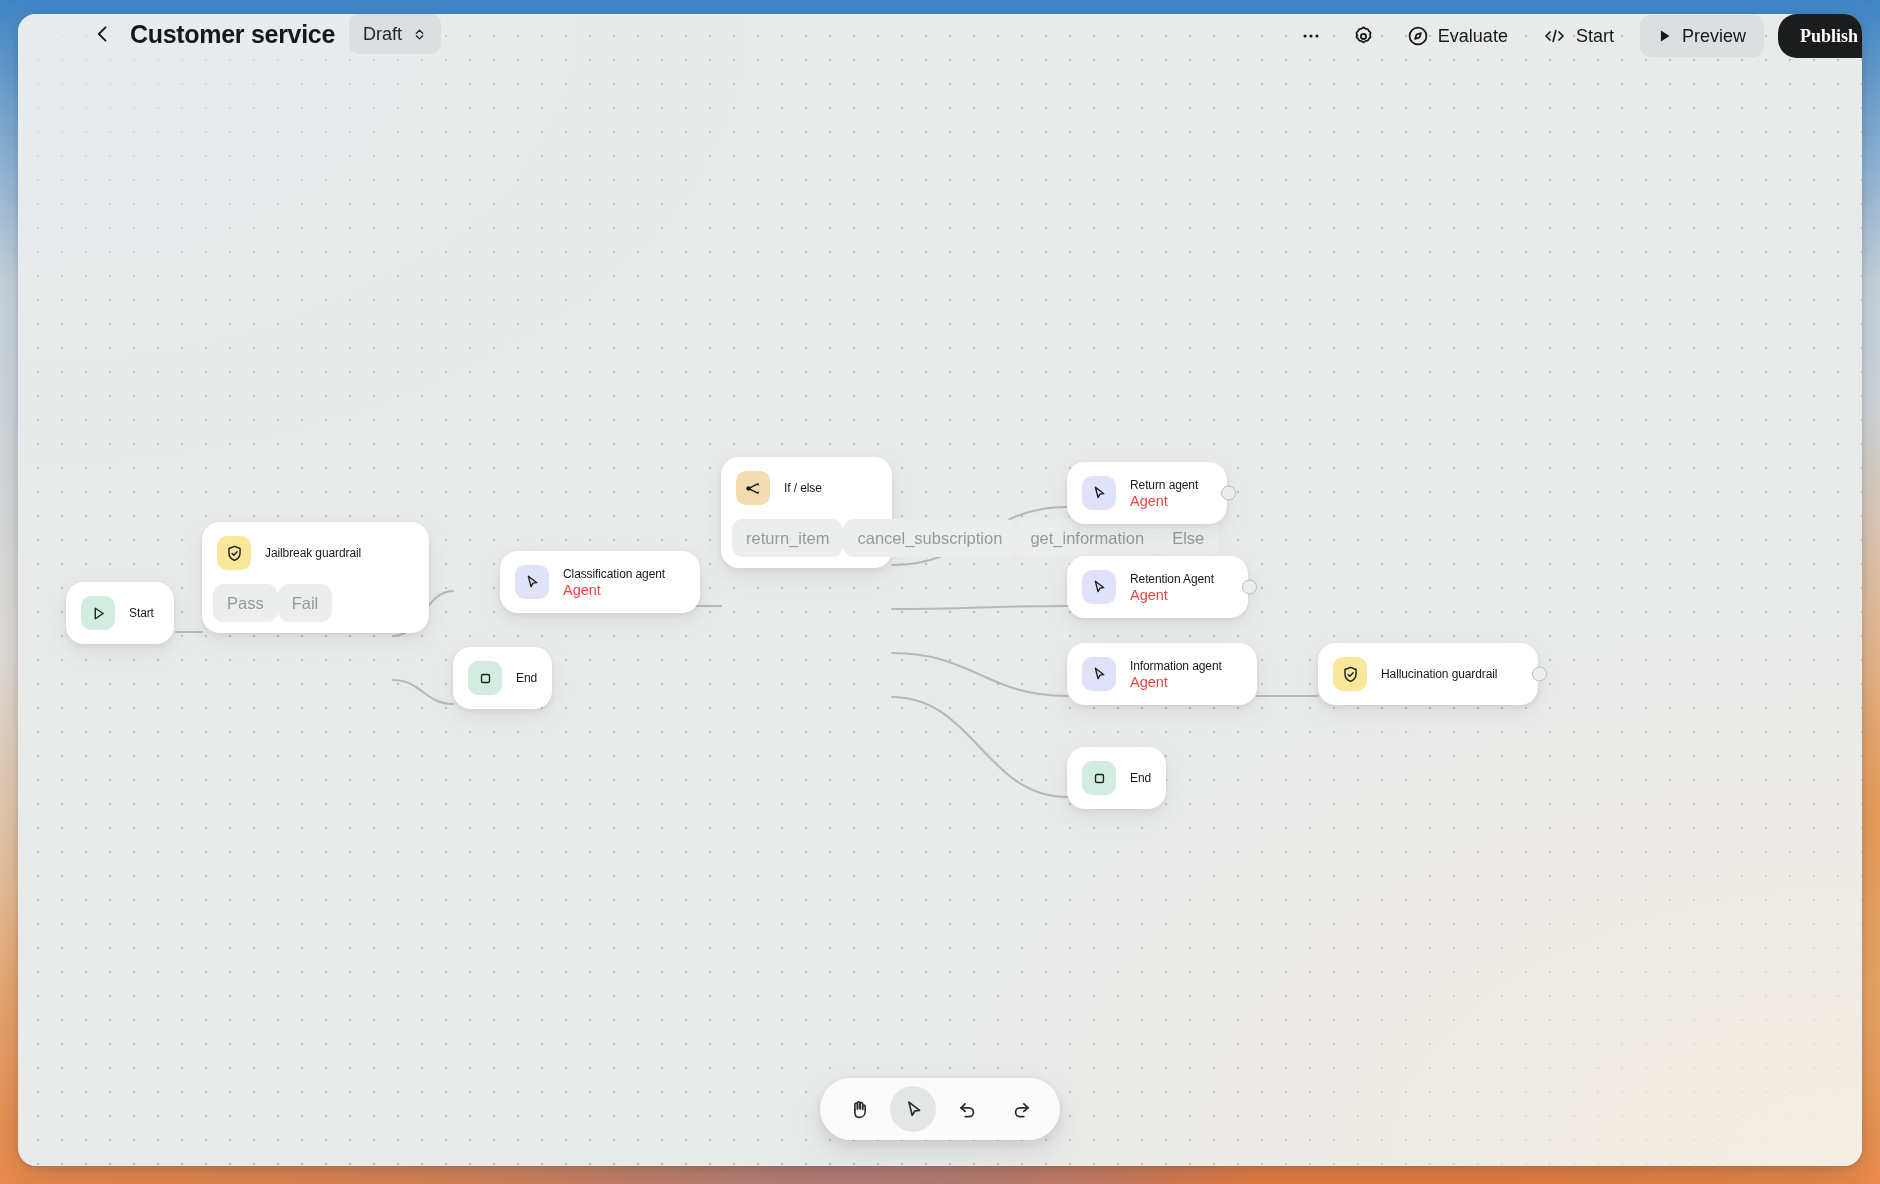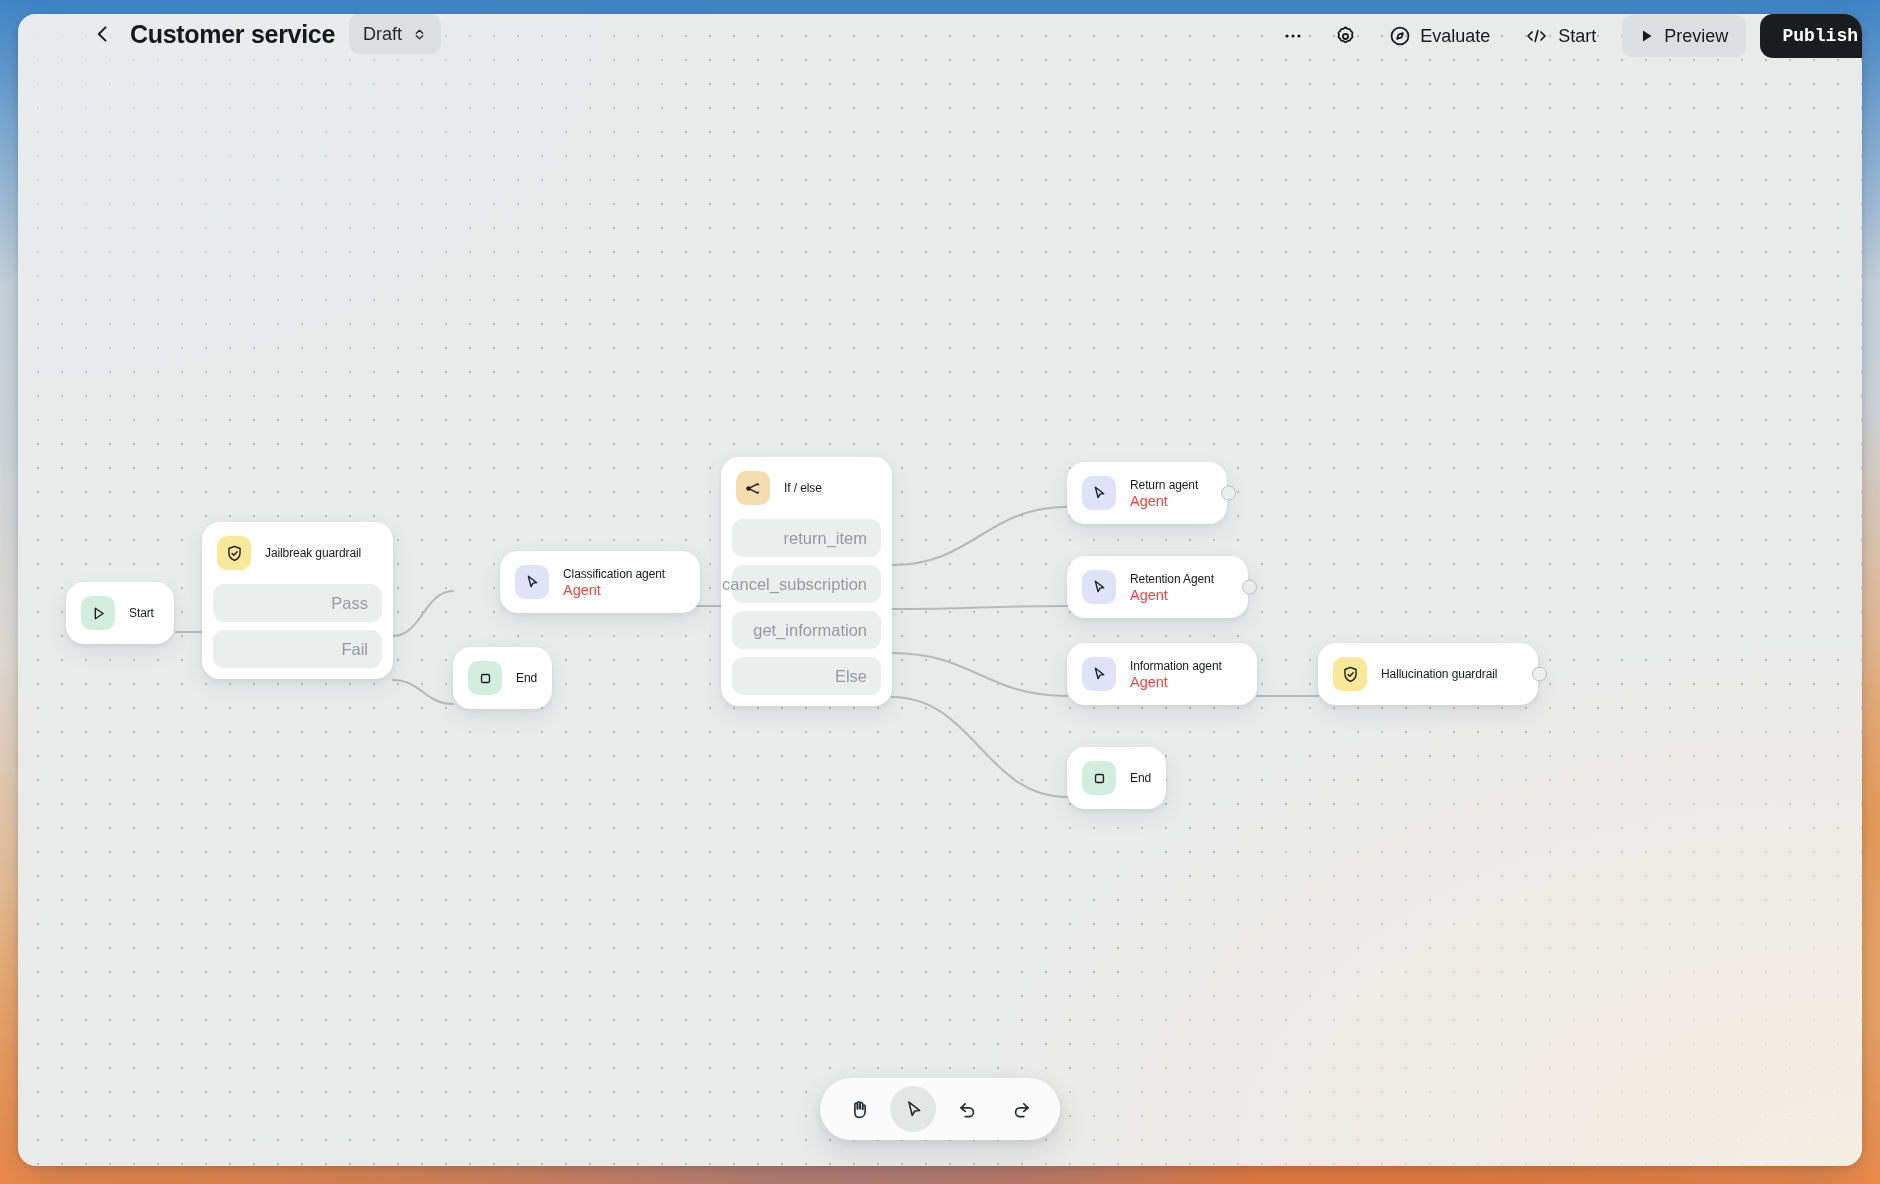--- a/index.html
+++ b/index.html
@@ -110,29 +110,29 @@
     white-space: nowrap;
   }
   #preview-button {
     background: #dcdfe0;
     padding: 0 18px 0 16px;
     margin-left: 6px;
   }
   #publish-button {
     background: #1b1c1e;
     color: #ffffff;
-    border-radius: 13px;
+    border-radius: 19px;
     height: 44px;
     padding: 0 22px;
     font-size: 18px;
     font-weight: 600;
     margin-left: 8px;
     border: none;
     cursor: pointer;
-    font-family: Liberation Mono, monospace;
+    font-family: Liberation Serif, serif;
   }
 
   
   .node {
     position: absolute;
     background: #ffffff;
     border-radius: 18px;
     box-shadow: 0 2px 5px rgba(24,30,40,.07), 0 8px 22px rgba(24,30,40,.07);
     z-index: 20;
     cursor: grab;
@@ -161,21 +161,21 @@
     font-weight: 500;
     white-space: nowrap;
     letter-spacing: -0.1px;
   }
   .node-sub {
     font-size: 14.5px;
     color: #ef4444;
     white-space: nowrap;
   }
 
-  .node-ports { padding: 0 11px 11px 11px; display: flex; flex-direction: column; gap: 8px; }
+  .node-ports { padding: 0 11px 11px 11px; display: flex; flex-direction: row; gap: 0; }
   .port-row {
     height: 38px;
     border-radius: 11px;
     background: #eceded;
     display: flex;
     align-items: center;
     justify-content: flex-end;
     padding: 0 14px;
     font-size: 16.5px;
     color: #96999d;
@@ -191,21 +191,21 @@
     transform: translateY(-50%);
     width: 15px; height: 15px;
     border-radius: 50%;
     background: #eceeee;
     border: 1.6px solid #b9bdbf;
     cursor: crosshair;
   }
 
   
   #node-start            { left: 48px;   top: 568px;  width: 108px; }
-  #node-jailbreak        { left: 184px;  top: 508px;  width: 191px; }
+  #node-jailbreak        { left: 184px;  top: 508px;  width: 227px; }
   #node-classification   { left: 435px;  top: 537px;  width: 200px; margin-left: 47px; }
   #node-end-1            { left: 435px;  top: 633px;  width: 99px;  }
   #node-ifelse           { left: 703px;  top: 443px;  width: 171px; }
   #node-return-agent     { left: 1049px; top: 448px;  width: 160px; }
   #node-retention-agent  { left: 1049px; top: 542px;  width: 181px; }
   #node-information-agent{ left: 1049px; top: 629px;  width: 190px; }
   #node-end-2            { left: 1049px; top: 733px;  width: 99px;  }
   #node-hallucination    { left: 1300px; top: 629px;  width: 220px; }
 
   #edges { position: absolute; inset: 0; z-index: 10; pointer-events: none; }

